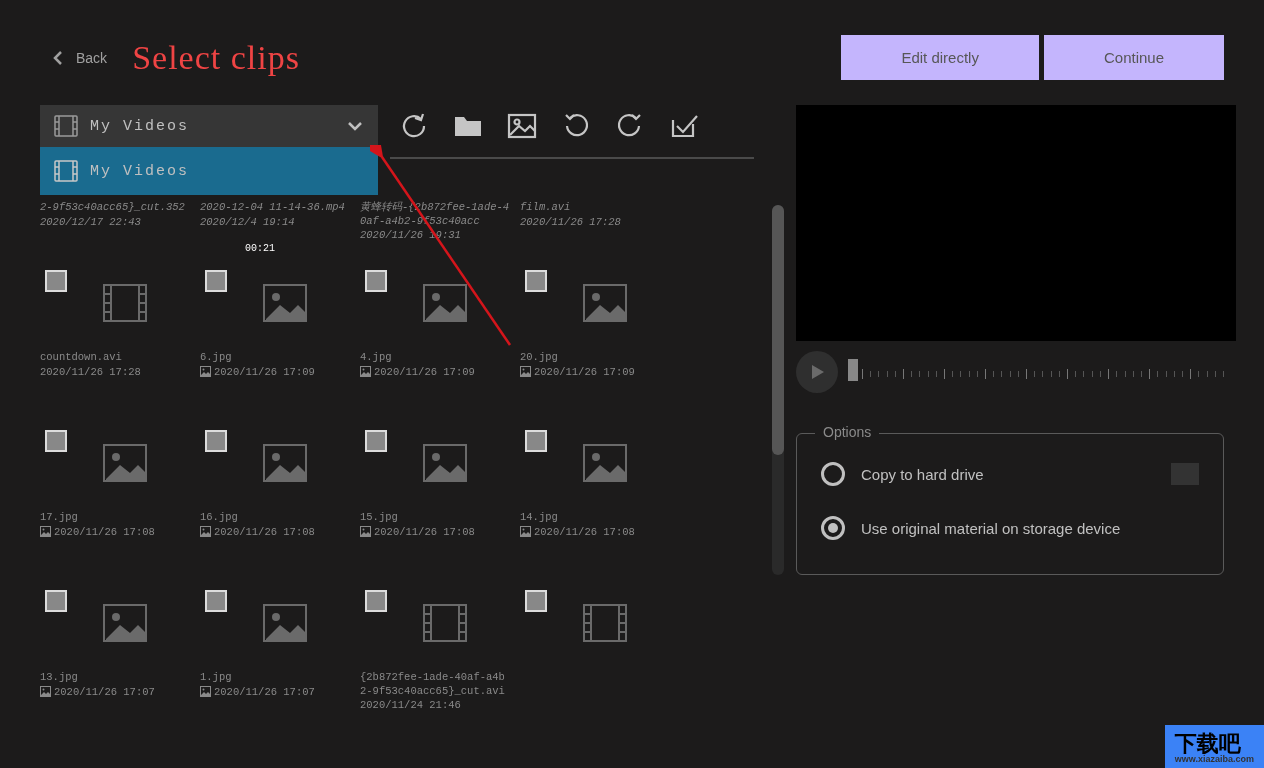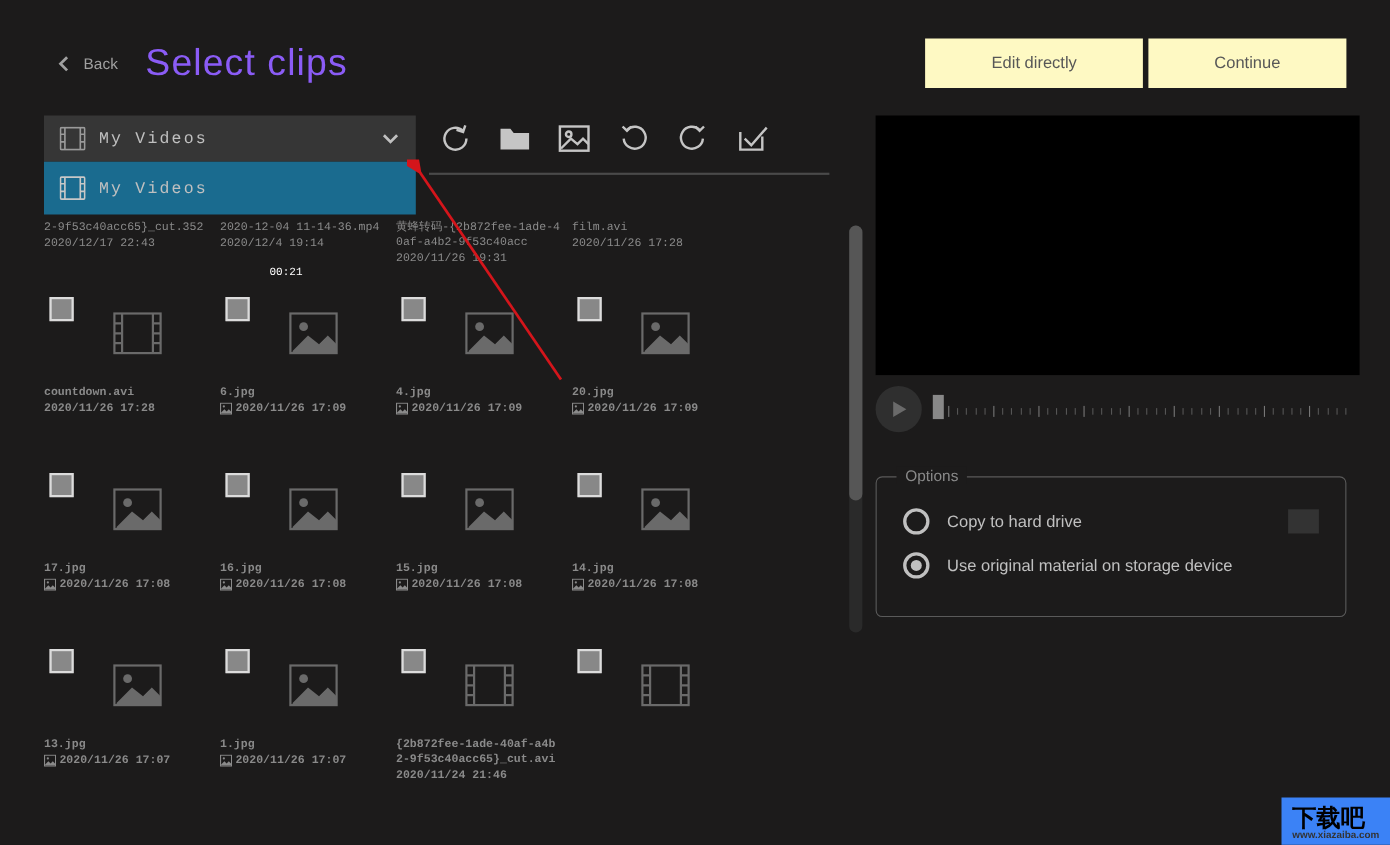--- a/index.html
+++ b/index.html
@@ -1,61 +1,61 @@
 <!DOCTYPE html>
 <html><head>
 <meta charset="utf-8">
 <style>
 *{box-sizing:border-box;margin:0;padding:0;font-family:"Segoe UI",Arial,sans-serif;}
 body{background:#1c1b1b;color:#9a9a9a;width:1264px;height:768px;overflow:hidden;position:relative;}
 .header{display:flex;align-items:center;padding:35px 40px 25px 50px;gap:25px;}
 .back-btn{display:flex;align-items:center;gap:10px;cursor:pointer;color:#a0a0a0;}
 .back-btn svg{width:16px;height:16px;}
 .back-label{font-size:14px;}
-.page-title{font-size:34px;font-weight:300;color:#8b5cf6;letter-spacing:1px;}
+.page-title{font-size:34px;font-weight:300;color:#ef4444;letter-spacing:1px;font-family:Liberation Serif, serif;}
 .header-buttons{margin-left:auto;display:flex;gap:5px;}
-.header-btn{background:#fef9c3;color:#575757;padding:14px 60px;font-size:15px;border:none;cursor:pointer;}
+.header-btn{background:#c4b5fd;color:#575757;padding:14px 60px;font-size:15px;border:none;cursor:pointer;}
 .main{display:flex;padding:0 40px;gap:30px;}
 .left-panel{width:720px;position:relative;}
 .folder-select{width:338px;height:42px;background:#363636;display:flex;align-items:center;padding:0 14px;cursor:pointer;gap:12px;position:relative;z-index:10;}
 .folder-select .fname{font-family:"Courier New",monospace;font-size:15px;color:#c0c0c0;letter-spacing:2px;}
 .folder-select .chev{margin-left:auto;}
 .dropdown-item{position:absolute;top:42px;left:0;width:338px;height:48px;background:#1a6b8f;display:flex;align-items:center;padding:0 14px;gap:12px;z-index:10;cursor:pointer;}
 .dropdown-item .fname{font-family:"Courier New",monospace;font-size:15px;color:#c0c0c0;letter-spacing:2px;}
 .toolbar{position:absolute;top:0;left:350px;display:flex;gap:6px;align-items:center;height:42px;}
 .tbtn{width:48px;height:42px;display:flex;align-items:center;justify-content:center;cursor:pointer;}
 .tbtn svg{stroke:#c5c5c5;fill:none;stroke-width:2.2;}
 .toolbar-line{position:absolute;top:52px;left:350px;right:0;height:2px;background:#4a4a4a;}
 .grid{position:absolute;top:100px;left:0;width:700px;display:flex;flex-wrap:wrap;}
-.cell{width:160px;height:160px;position:relative;margin-right:0px;font-weight:bold;}
+.cell{width:160px;height:160px;position:relative;margin-right:0px;}
 .thumb{width:140px;height:80px;position:relative;display:flex;align-items:center;justify-content:center;}
 .cb{position:absolute;top:5px;left:5px;width:22px;height:22px;background:#888;border:2px solid #dcdcdc;cursor:pointer;z-index:2;}
 .ph-icon{width:46px;height:40px;}
 .fmeta{margin-top:6px;width:150px;}
 .fname-txt{font-family:"Courier New",monospace;font-size:10.5px;color:#8a8a8a;line-height:1.3;word-break:break-all;}
 .fdate{font-family:"Courier New",monospace;font-size:10.5px;color:#8a8a8a;display:flex;align-items:center;gap:3px;margin-top:1px;}
 .fdate svg{width:11px;height:11px;}
 .row1-special{position:absolute;top:90px;left:0;display:flex;}
-.r1cell{width:160px;}
+.r1cell{width:160px;font-style:italic;}
 .duration{position:absolute;font-family:"Courier New",monospace;font-size:10px;color:#fff;top:138px;left:205px;z-index:5;}
 .scrollbar{position:absolute;right:-30px;top:100px;width:12px;height:370px;background:#2a2a2a;border-radius:6px;}
 .scrollbar-thumb{width:12px;height:250px;background:#565656;border-radius:6px;}
 .right-panel{width:440px;padding-left:12px;}
 .preview{width:440px;height:236px;background:#000;}
 .transport{display:flex;align-items:center;margin-top:10px;gap:10px;}
 .play-btn{width:42px;height:42px;background:#2f2f2f;border-radius:50%;display:flex;align-items:center;justify-content:center;cursor:pointer;}
 .play-btn svg{width:18px;height:18px;}
 .timeline{flex:1;height:30px;position:relative;background:transparent;}
 .timeline-handle{position:absolute;left:0;top:2px;width:10px;height:22px;background:#888;cursor:pointer;}
 .ticks{position:absolute;left:14px;right:0;top:14px;height:8px;display:flex;justify-content:space-between;}
 .ticks span{width:1px;height:6px;background:#555;}
 .ticks span.major{height:10px;background:#777;margin-top:-2px;}
 .options-box{margin-top:40px;border:1px solid #5a5a5a;border-radius:6px;padding:28px 24px 34px 24px;position:relative;}
 .options-legend{position:absolute;top:-10px;left:18px;background:#1c1b1b;padding:0 8px;font-size:14px;color:#8a8a8a;}
-.opt-row{display:flex;align-items:center;gap:16px;margin-bottom:16px;cursor:pointer;}
+.opt-row{display:flex;align-items:center;gap:16px;margin-bottom:30px;cursor:pointer;}
 .radio{width:24px;height:24px;border:3px solid #c0c0c0;border-radius:50%;display:flex;align-items:center;justify-content:center;flex-shrink:0;}
 .radio.checked::after{content:"";width:10px;height:10px;background:#c0c0c0;border-radius:50%;}
 .opt-label{font-size:15px;color:#c0c0c0;}
 .folder-icon-btn{margin-left:auto;width:28px;height:22px;background:#333;cursor:pointer;}
 .watermark{position:absolute;right:0;bottom:0;background:#3b82f6;color:#000;font-size:22px;font-weight:bold;padding:8px 10px 4px 10px;font-family:"SimHei",sans-serif;line-height:1;}
 .watermark .sub{font-size:9px;display:block;color:#333;letter-spacing:0;text-align:center;}
 .arrow-annot{position:absolute;pointer-events:none;z-index:20;}
 .film-icon{stroke:#9a9a9a;fill:none;stroke-width:1.5;}
 </style>
 </head>

